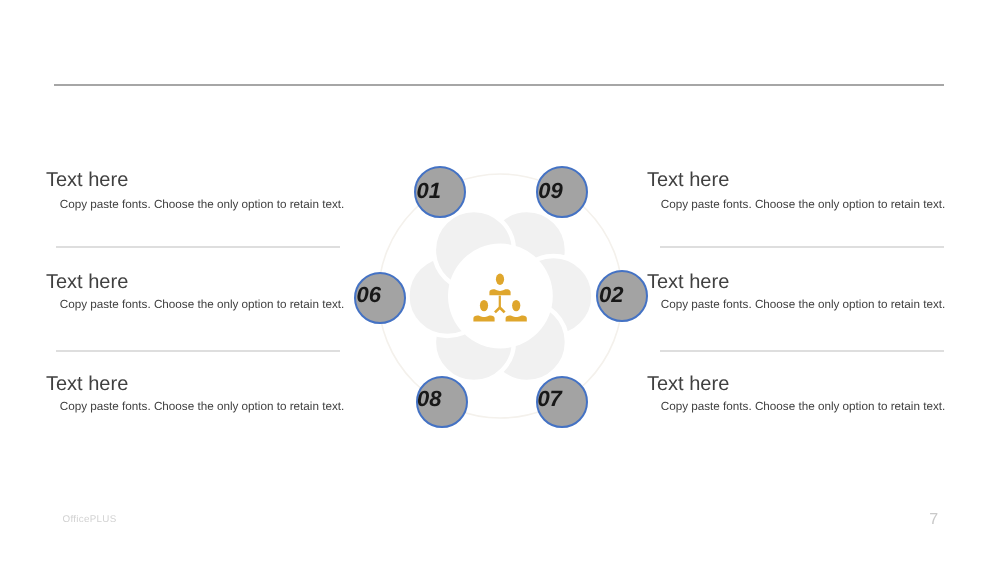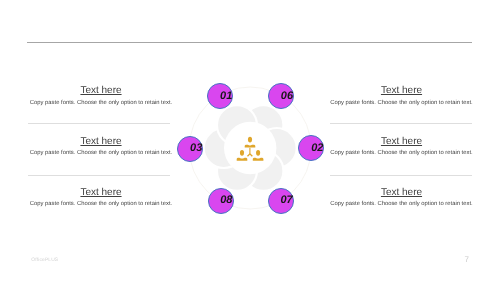--- a/index.html
+++ b/index.html
@@ -2,26 +2,26 @@
 <html><head>
 <meta charset="utf-8">
 <style>
   html,body{margin:0;padding:0;}
   body{width:500px;height:281px;background:#ffffff;font-family:"Liberation Sans",sans-serif;overflow:hidden;
        -webkit-font-smoothing:antialiased;text-rendering:geometricPrecision;}
   .slide{position:relative;width:500px;height:281px;background:#fff;}
   .top-rule{position:absolute;left:27px;top:42px;width:445px;height:1px;background:#a6a6a6;}
   .divider{position:absolute;height:1px;background:#dedede;}
   .block{position:absolute;}
-  .b-title{font-size:10px;color:#404040;line-height:12px;text-align:center;text-decoration:underline;}
+  .b-title{font-size:10px;color:#404040;line-height:12px;}
   .b-body{font-size:5.85px;color:#404040;line-height:8px;text-align:center;margin-top:3px;}
   .hub{position:absolute;left:250.2px;top:148px;width:0;height:0;}
   .circle{position:absolute;width:26px;height:26px;margin-left:-13px;margin-top:-13px;border-radius:50%;
-          border:1.1px solid #4472c4;background:#d946ef;box-sizing:border-box;
-          display:flex;align-items:center;justify-content:flex-end;}
+          border:1.1px solid #4472c4;background:#a3a3a3;box-sizing:border-box;
+          display:flex;align-items:center;justify-content:flex-start;}
   .circle span{font-style:italic;font-weight:bold;font-size:11px;color:#181818;letter-spacing:0px;line-height:11px;}
   .footer-logo{position:absolute;left:31.3px;top:257.5px;font-size:4.9px;color:#d2d2d2;letter-spacing:.15px;}
   .page-num{position:absolute;left:464.6px;top:254.6px;font-size:8px;color:#c9c9c9;}
   svg.flower{position:absolute;left:0;top:0;}
 </style>
 </head>
 <body>
 
 <div class="slide">
   <div class="top-rule"></div>
@@ -97,31 +97,31 @@
   </div>
   <div class="block" style="left:323.5px;top:197.4px;width:156px">
     <div class="b-body">Copy paste fonts. Choose the only option to retain text.</div>
   </div>
 
   <div class="hub">
     <div class="circle" style="left:-29.9px;top:-51.6px">
         <span>01</span>
       </div>
     <div class="circle" style="left:30.9px;top:-51.6px">
-        <span>06</span>
+        <span>09</span>
       </div>
     <div class="circle" style="left:61.3px;top:0.3px">
         <span>02</span>
       </div>
     <div class="circle" style="left:30.5px;top:52.5px">
         <span>07</span>
       </div>
     <div class="circle" style="left:-29.7px;top:52.5px">
         <span>08</span>
       </div>
     <div class="circle" style="left:-59.9px;top:0.7px">
-        <span>03</span>
+        <span>06</span>
       </div>
   </div>
 
   <div class="footer-logo">OfficePLUS</div>
   <div class="page-num">7</div>
 </div>
 
 </body></html>

